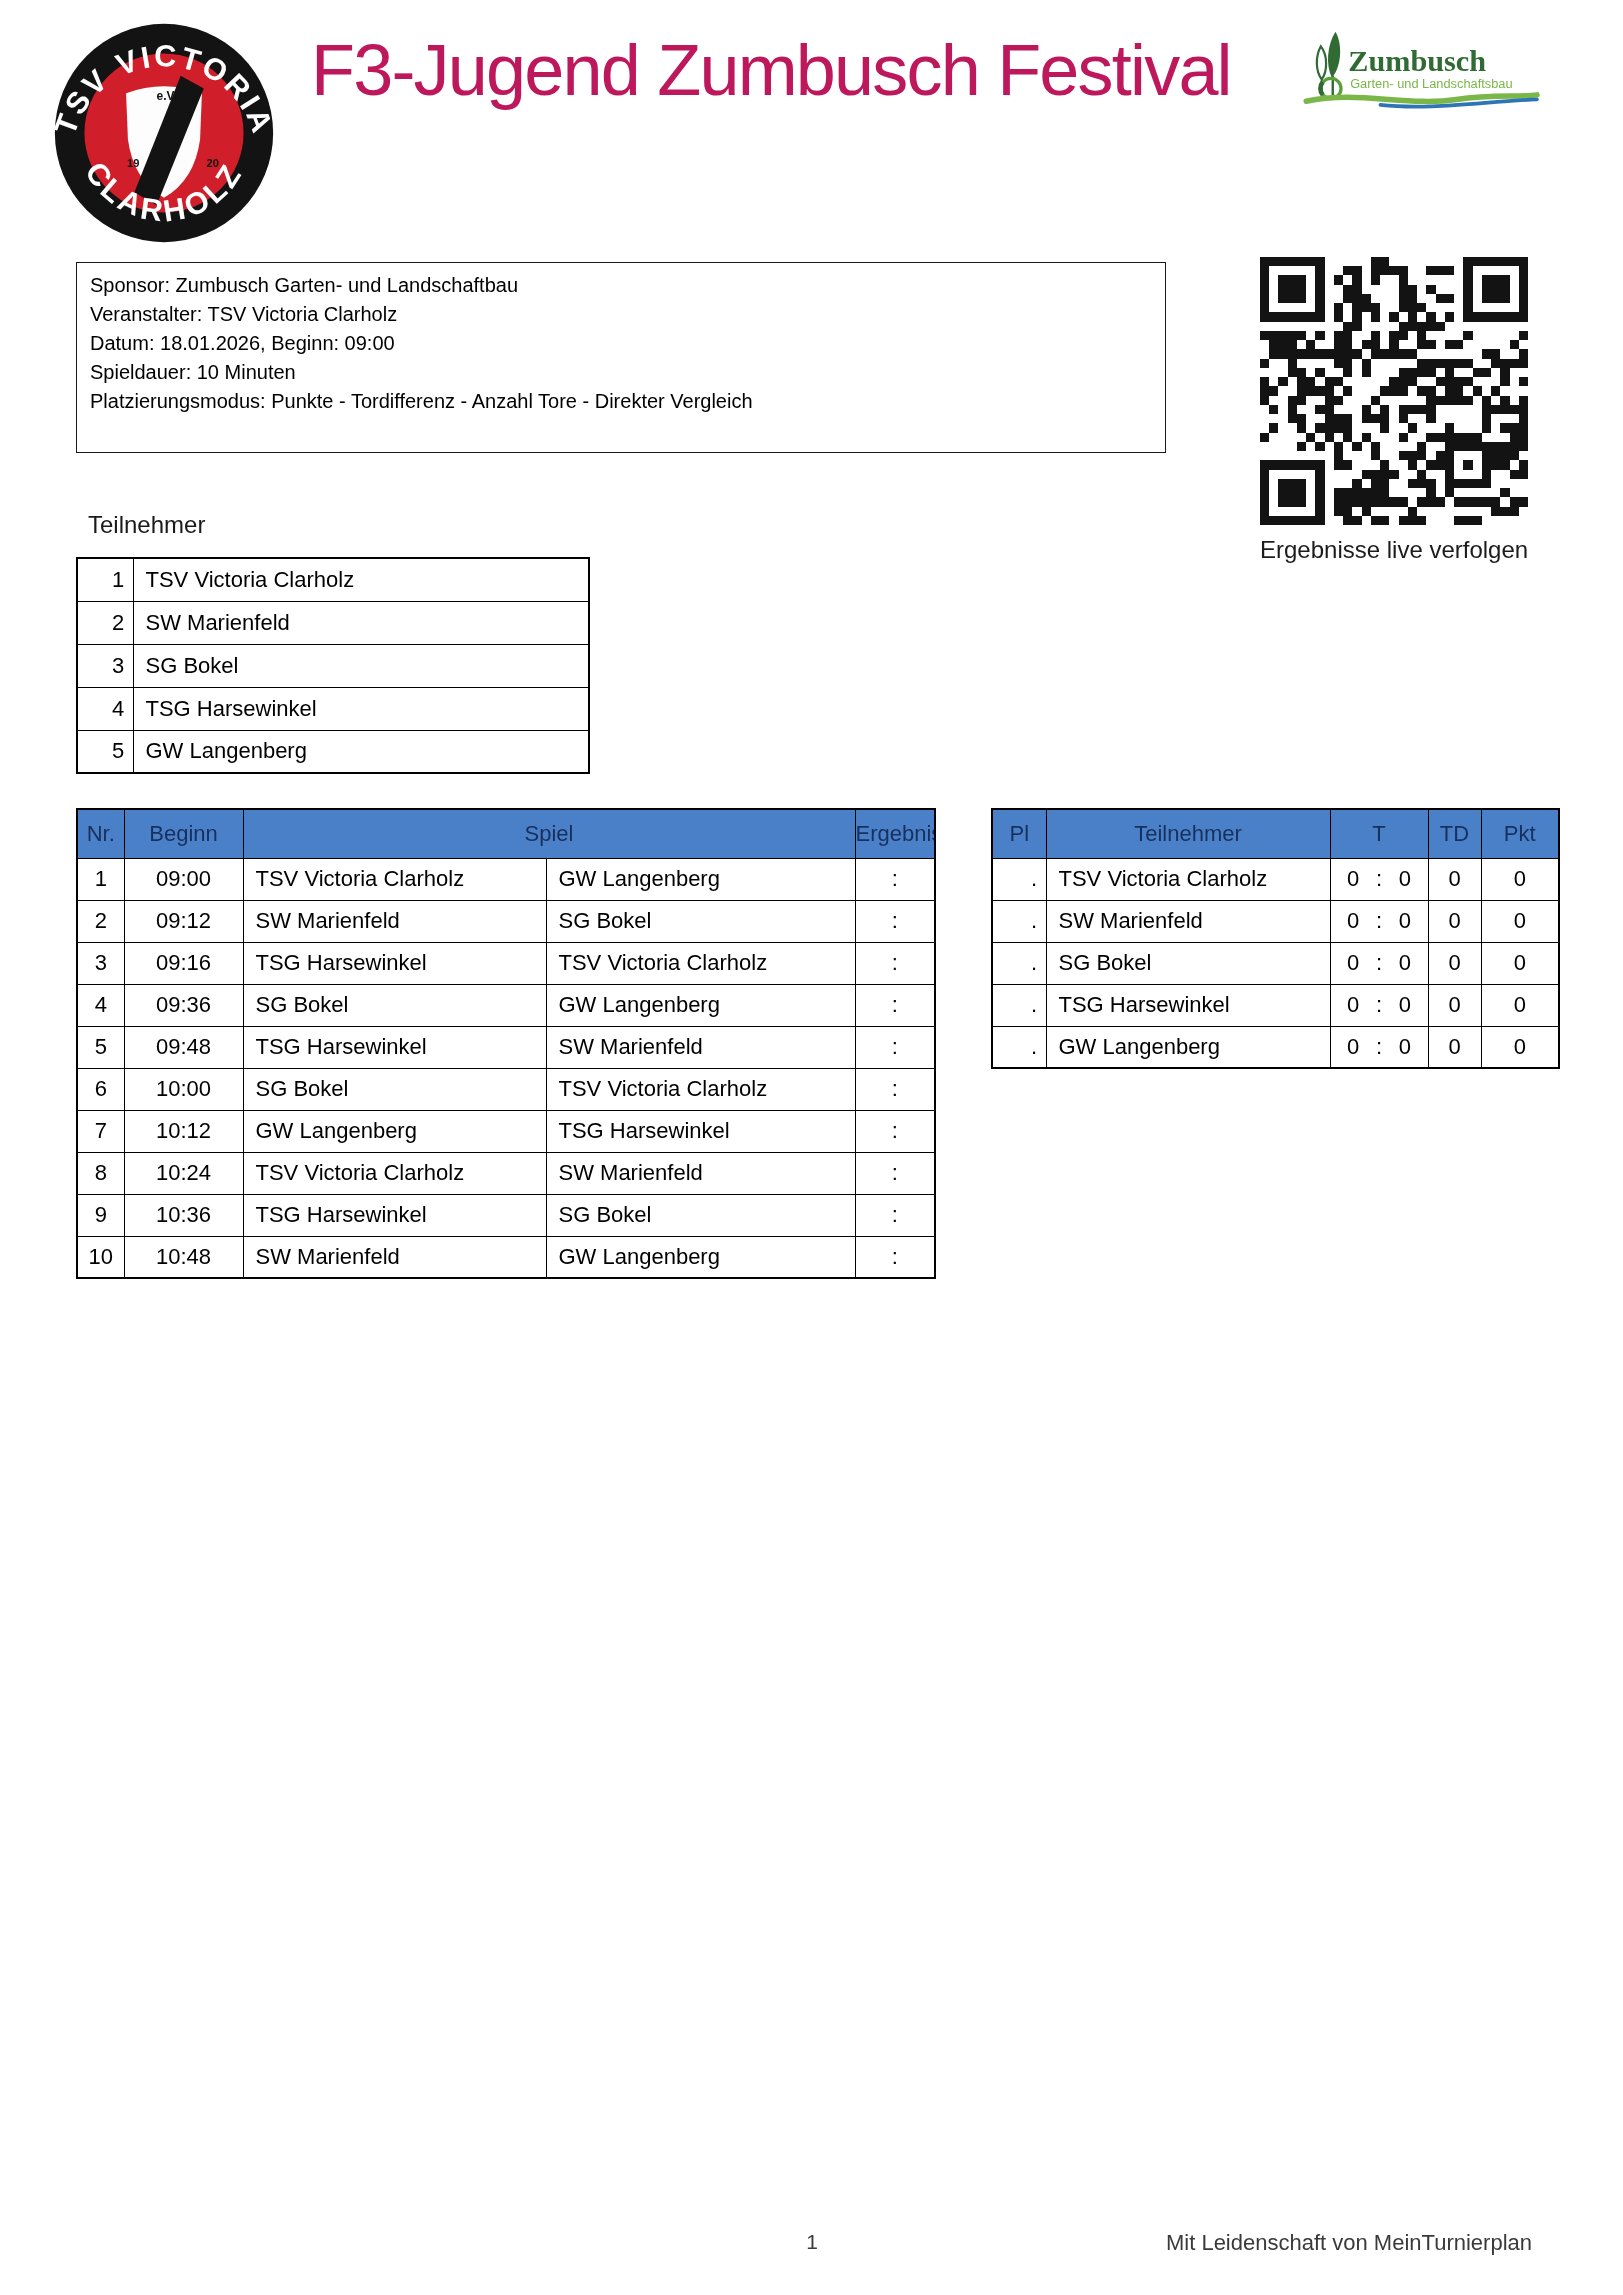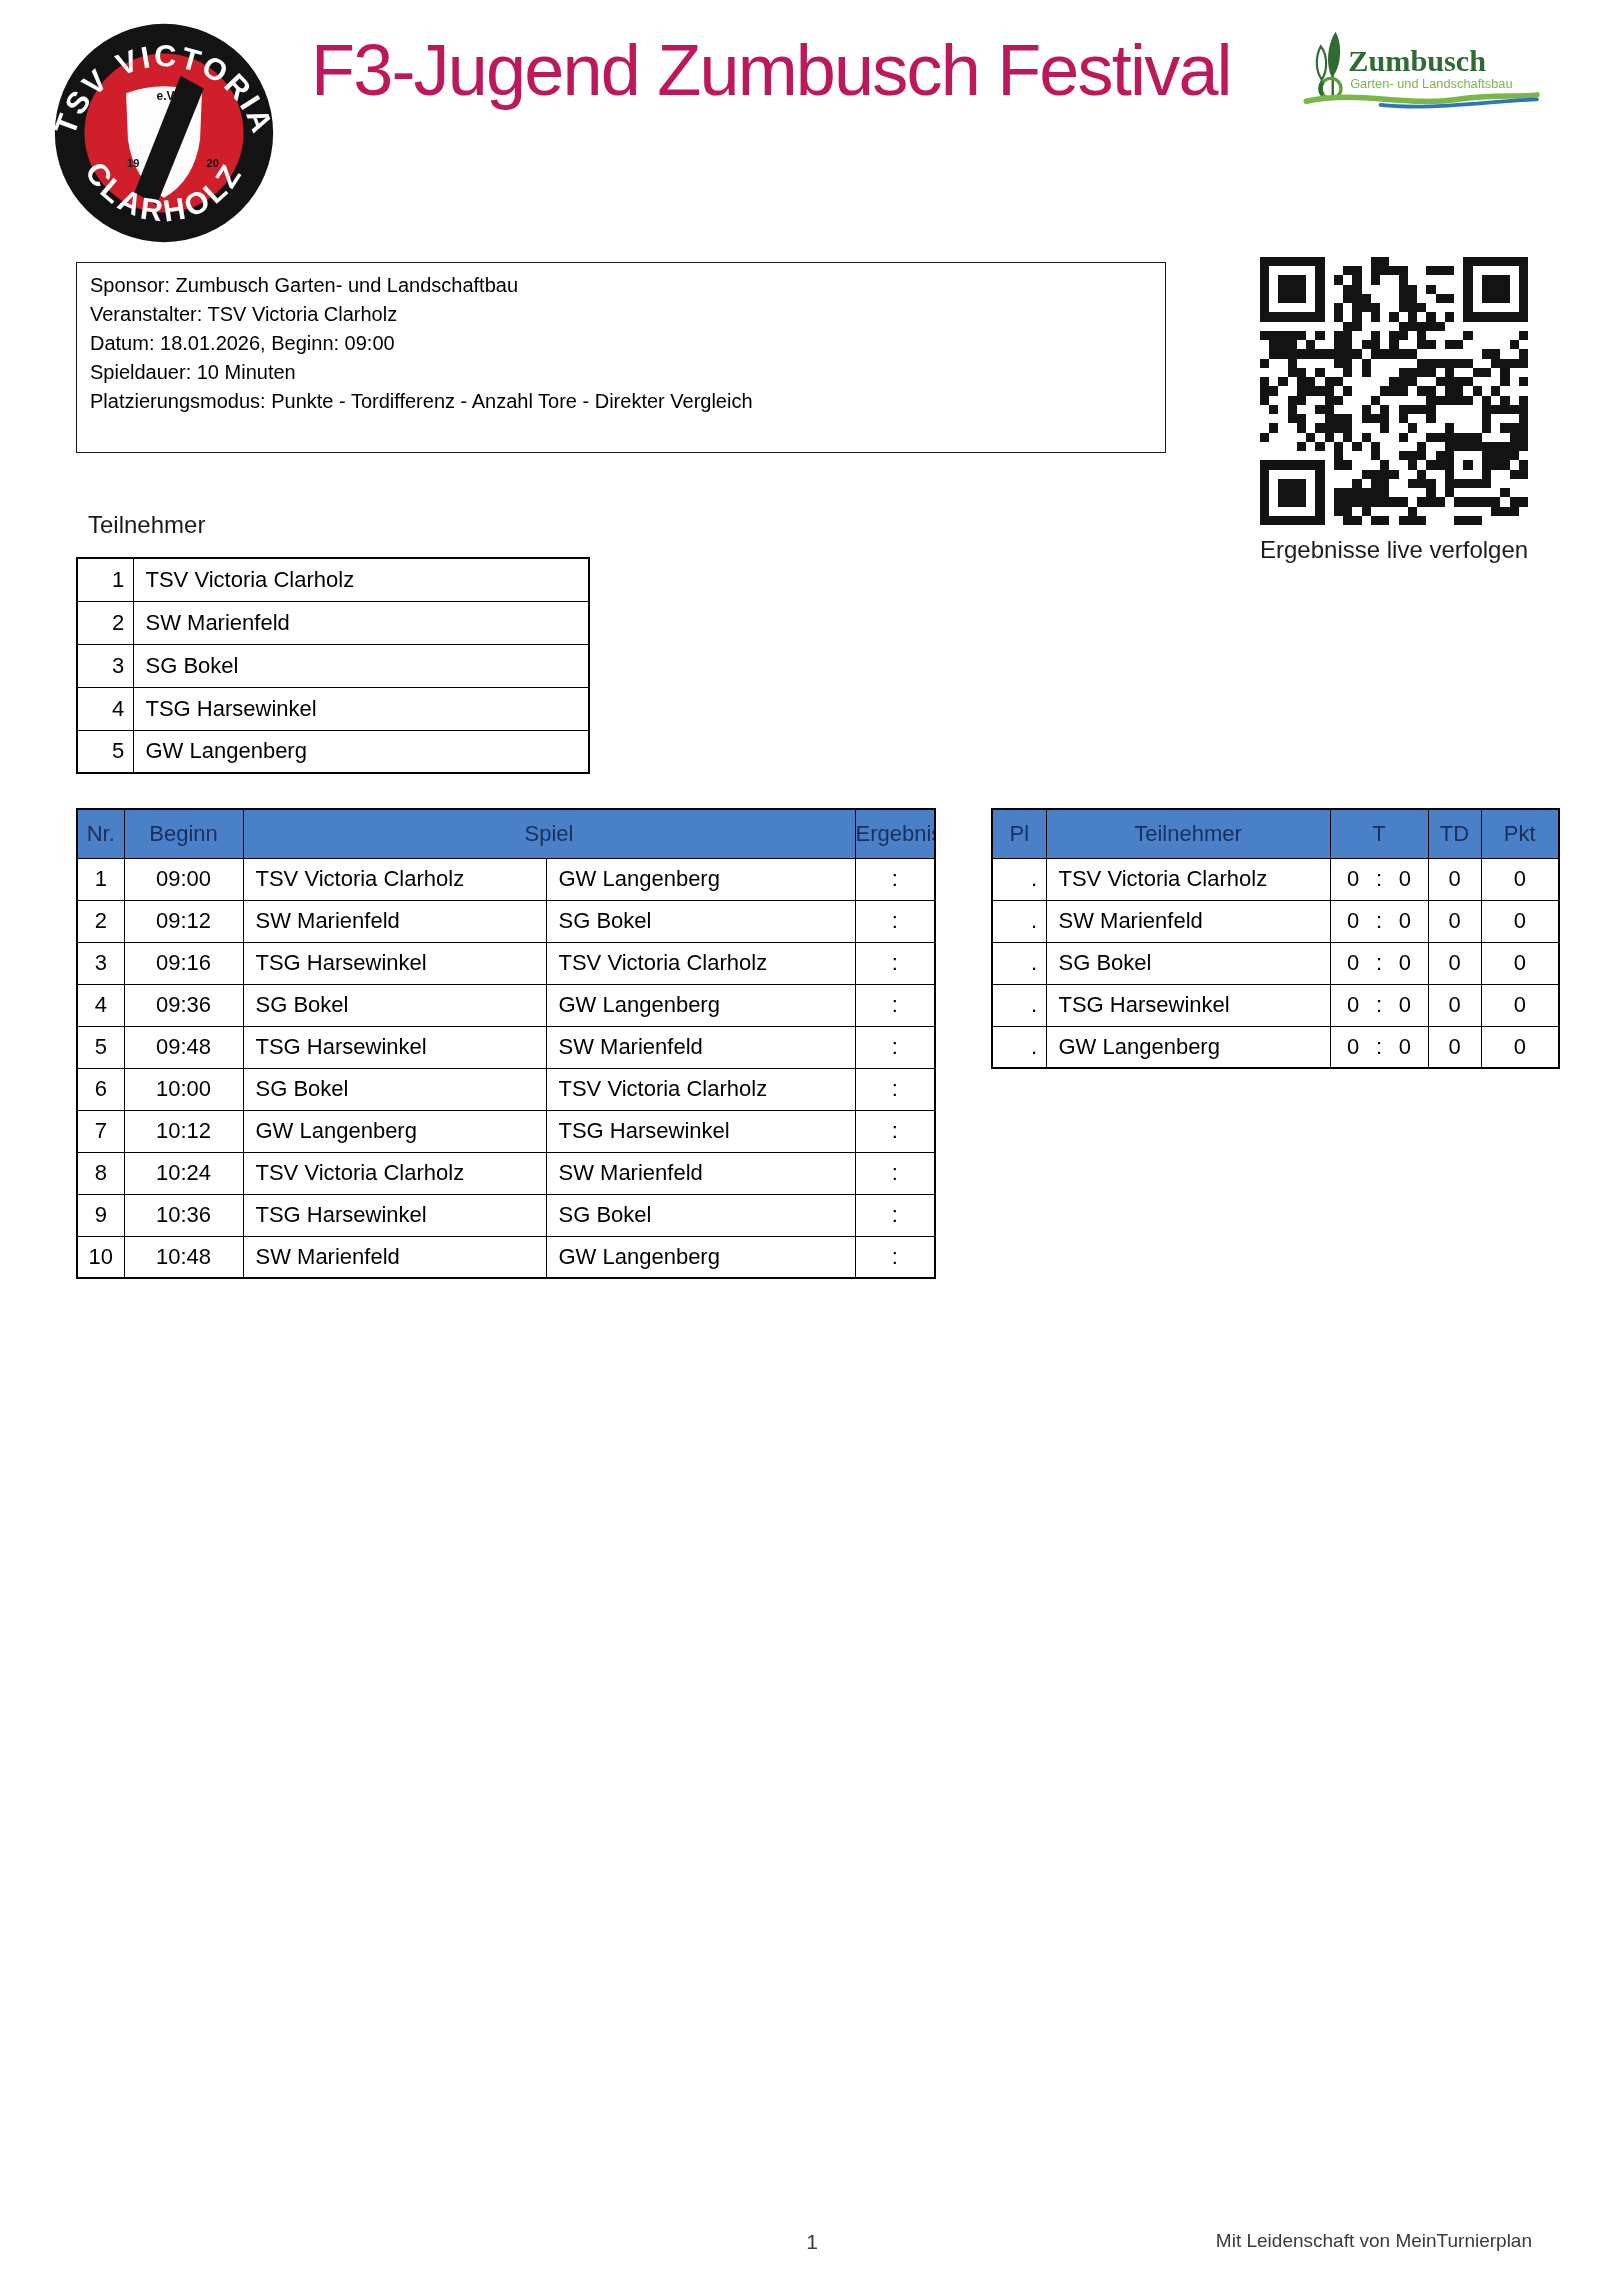--- a/index.html
+++ b/index.html
@@ -39,21 +39,21 @@
   .schedule tbody tr,.standings tbody tr{height:42px;}
   .c{text-align:center;}
   .l{text-align:left;padding-left:12px;margin-top:40px;}
   .r{text-align:right;padding-right:8.3px;}
   .score-cell{padding:0;}
   .score{display:flex;justify-content:space-evenly;align-items:center;height:100%;}
 
   
   .footer-page{position:absolute;left:0;top:2230px;width:100%;text-align:center;
         font-size:21px;color:#3a3a3a;}
-  .footer-credit{position:absolute;right:92px;top:2230px;font-size:19px;color:#3a3a3a;}
+  .footer-credit{position:absolute;right:92px;top:2230px;font-size:22px;color:#3a3a3a;}
 </style>
 </head>
 <body>
 
 <div class="page">
 
   <svg class="club-logo" viewBox="0 0 240 240">
     <circle cx="120" cy="120" r="118" fill="#131313"></circle>
     <circle cx="120" cy="120" r="86" fill="#d01f2a"></circle>
     <path d="M 79,77 Q 120,62 161,77 L 159,127 Q 153,171 120,190 Q 87,171 81,127 Z" fill="#fdfdfd"></path>

